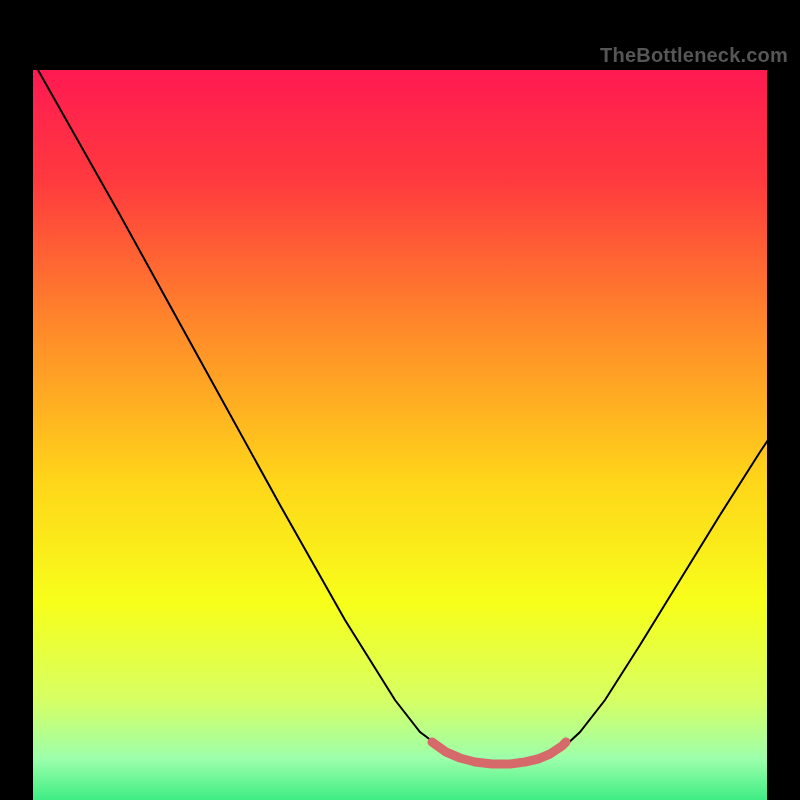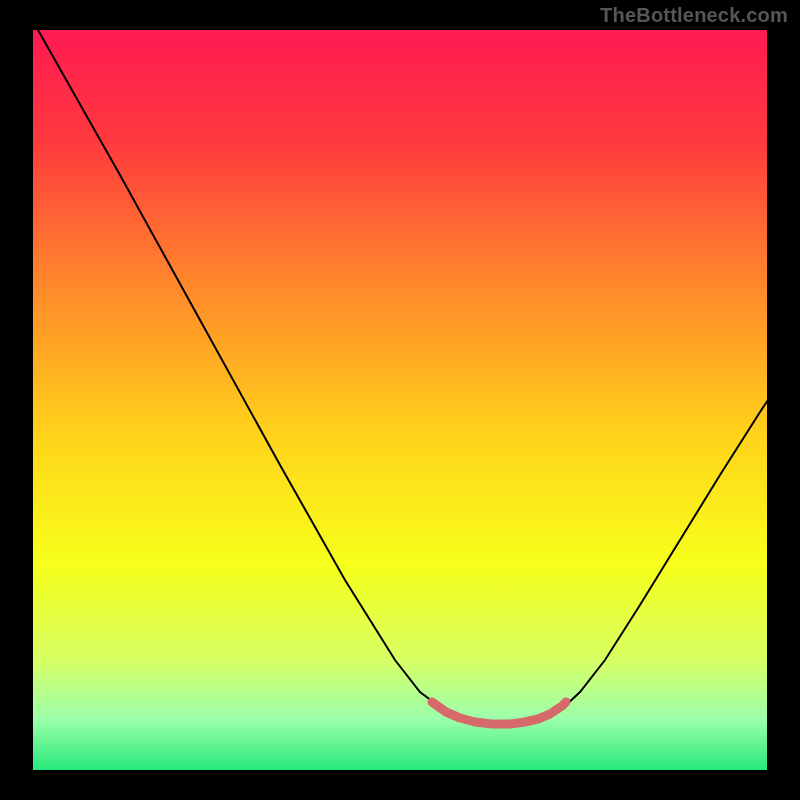--- a/index.html
+++ b/index.html
@@ -8,20 +8,21 @@
     width: 800px;
     height: 800px;
     background: #000;
     overflow: hidden;
   }
   .frame {
     position: relative;
     width: 800px;
     height: 568px;
     background: #000;
+    margin-top: 40px;
   }
   .watermark {
     position: absolute;
     top: 4px;
     right: 12px;
     font-family: Arial, Helvetica, sans-serif;
     font-size: 20px;
     font-weight: bold;
     color: #565656;
     letter-spacing: 0.2px;

